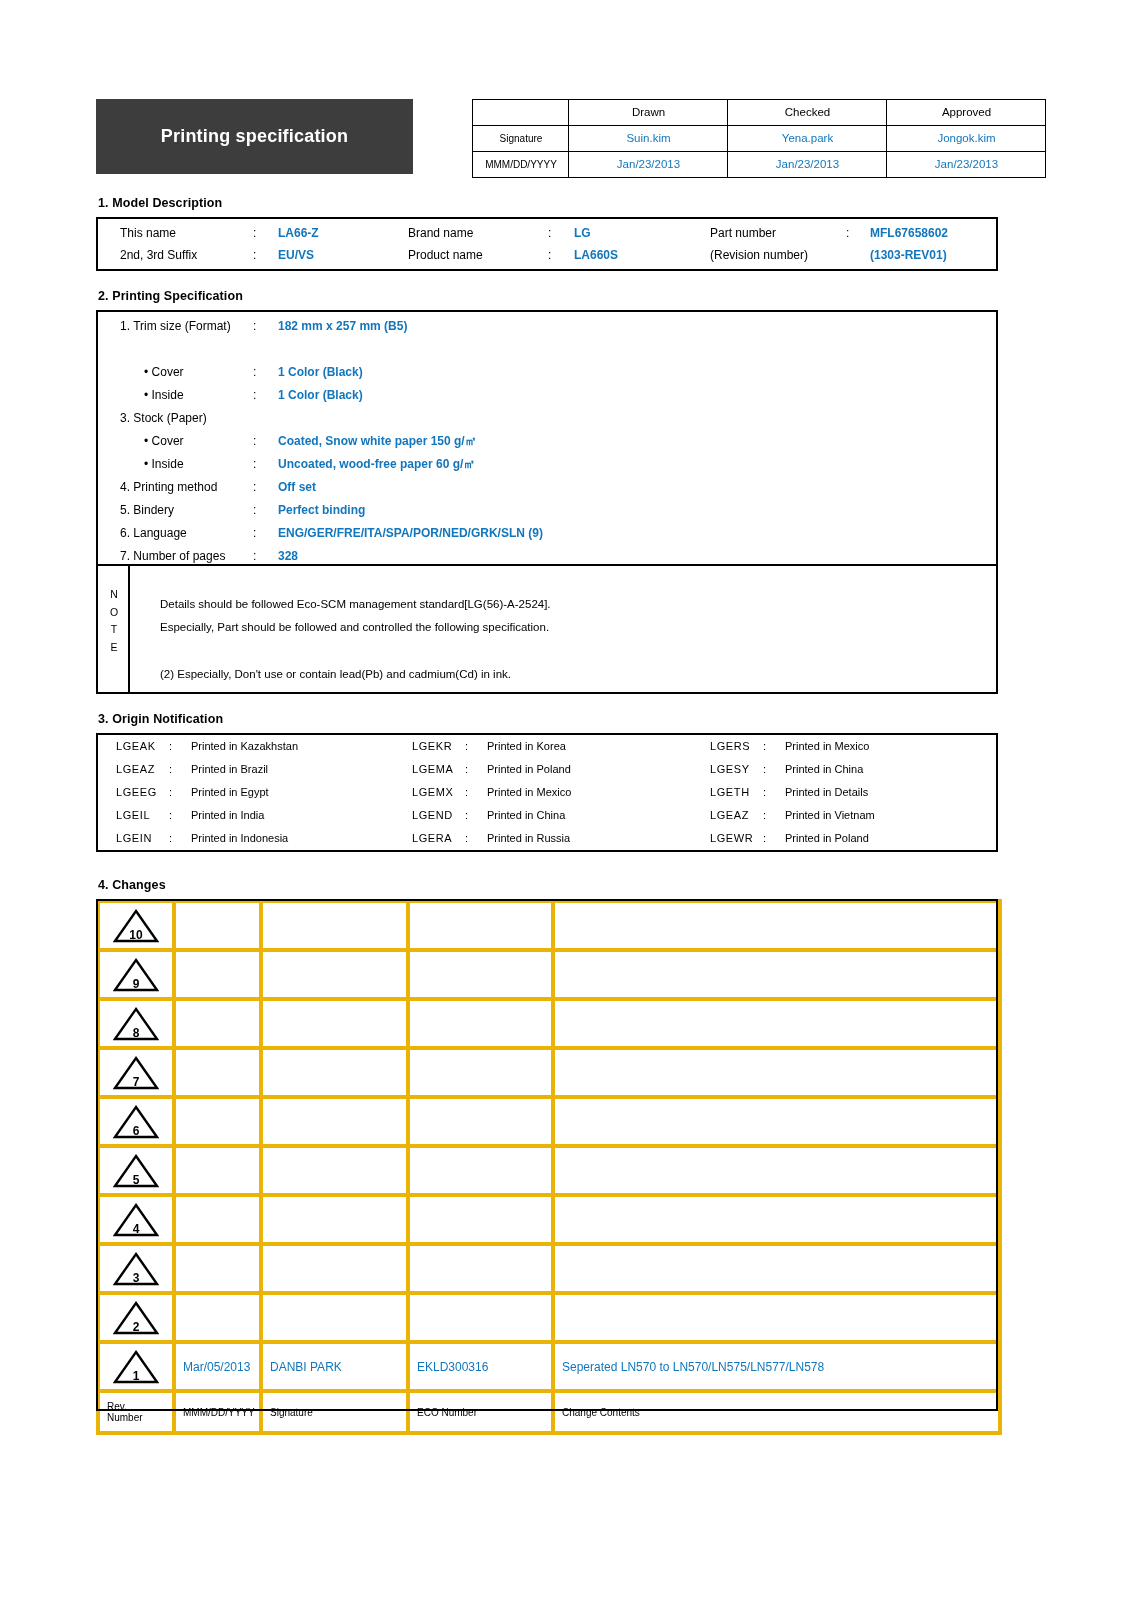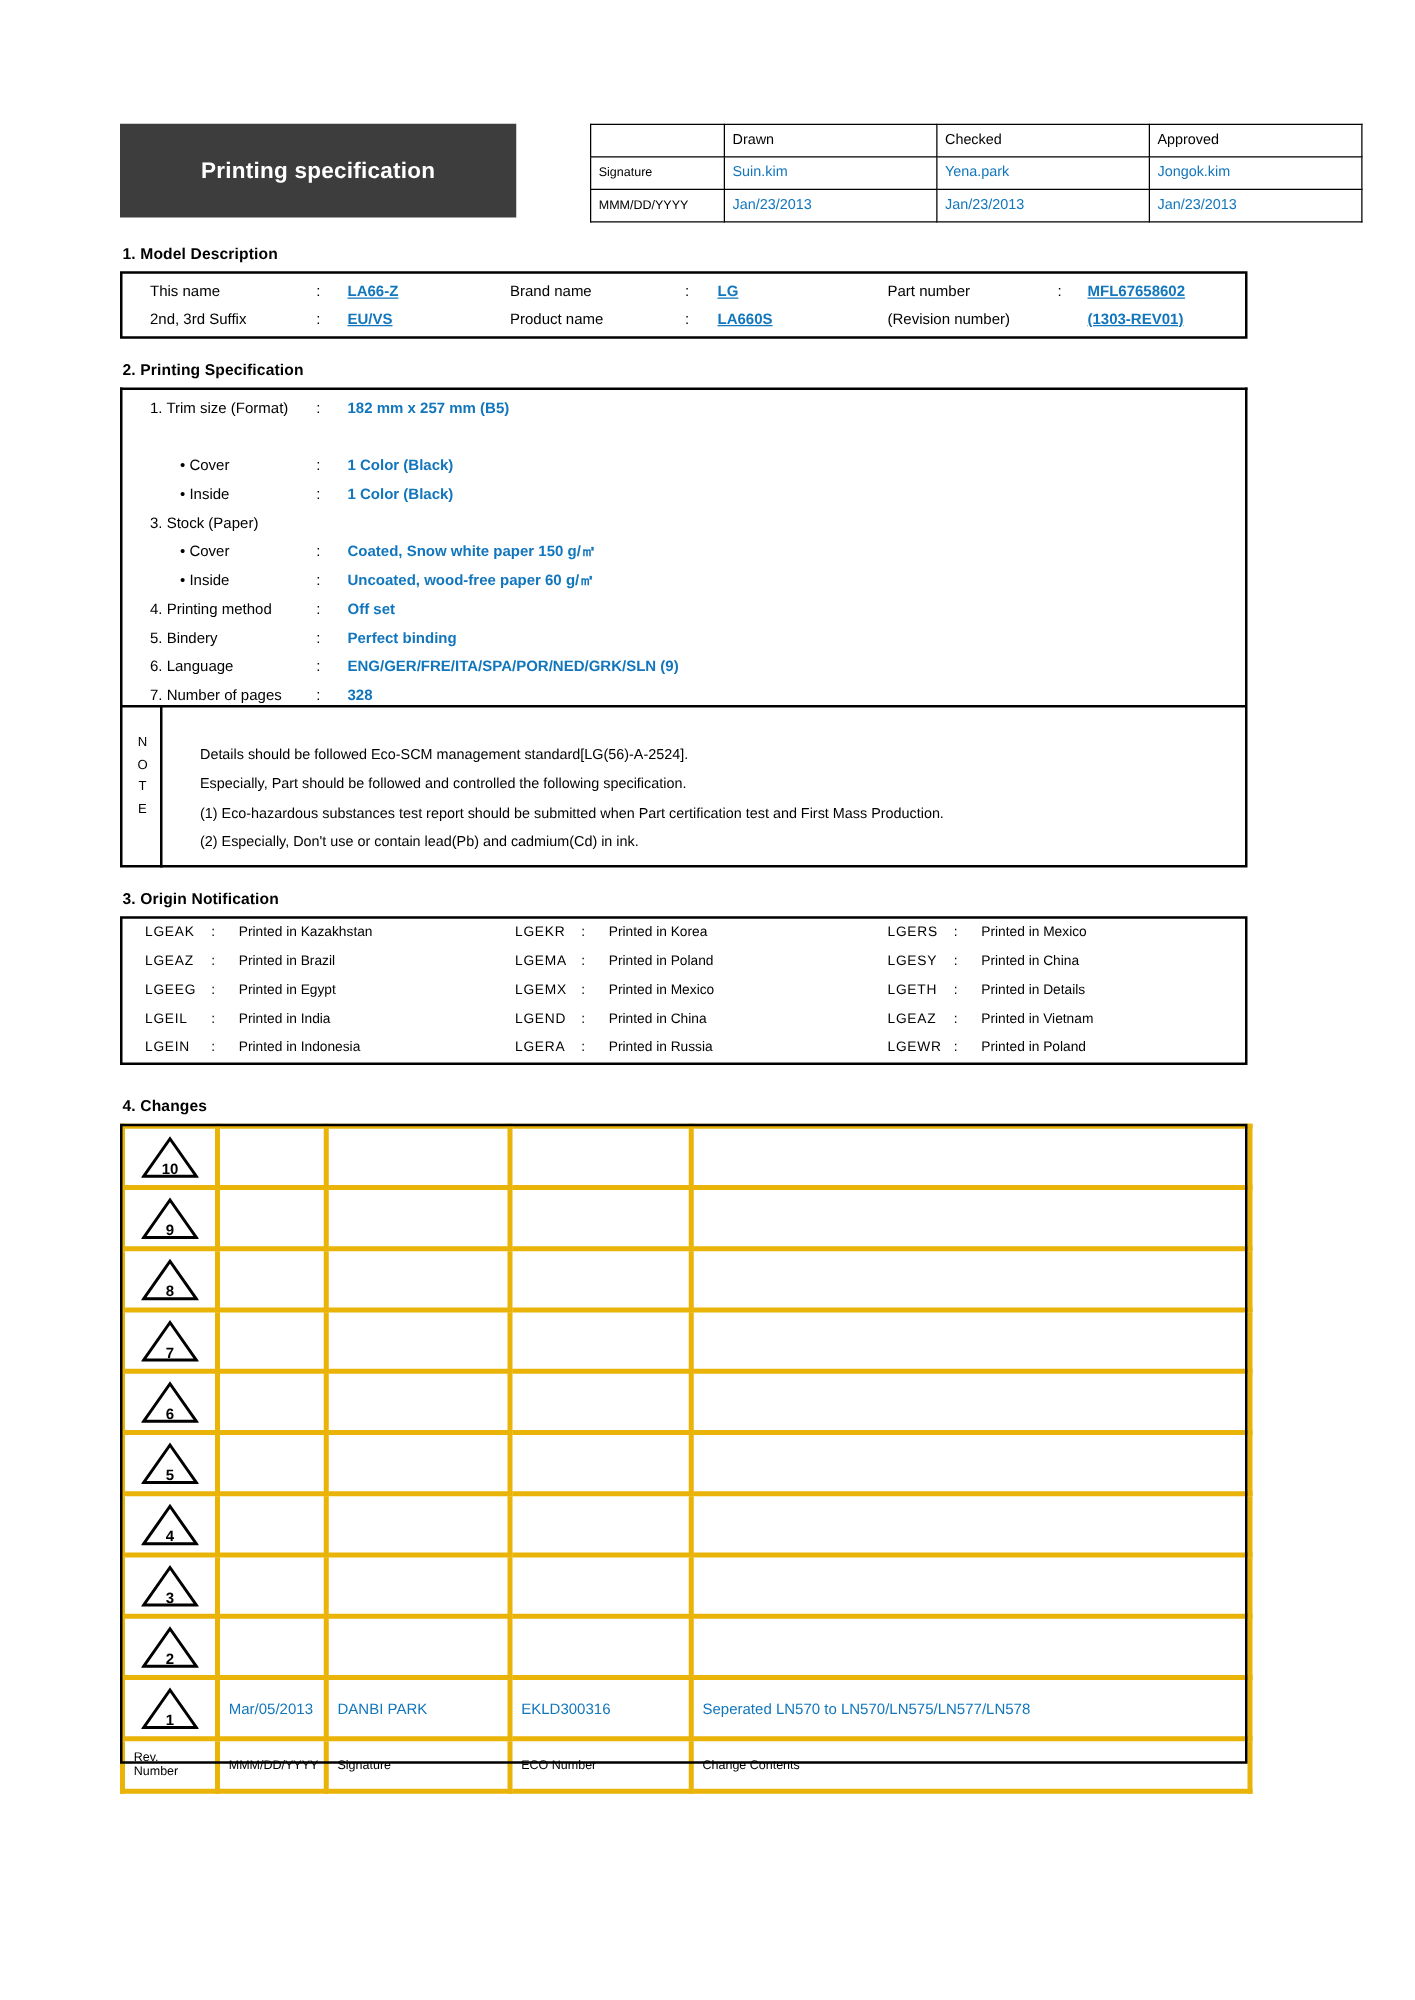--- a/index.html
+++ b/index.html
@@ -50,24 +50,25 @@
     position: absolute;
     left: 376px;
     top: 0;
     width: 526px;
     border-collapse: collapse;
     font-size: 11.5px;
     table-layout: fixed;
   }
   .approval-table td {
     border: 1px solid #000000;
-    padding: 3px 16px 3px 6px;
+    padding: 3px 5px 3px 6px;
     height: 19px;
     vertical-align: middle;
     line-height: 1.15;
+    text-align: center;
   }
   .approval-table .lbl { width: 84px; font-size: 10px; }
   .approval-table .col { width: 147px; }
   .approval-table .blue { color: #1276bc; }
   .approval-table tr.hdr td { font-size: 11.5px; }
 
   
   .sec-heading {
     position: absolute;
     font-size: 12.5px;
@@ -93,21 +94,21 @@
     font-size: 12px;
   }
   .model-line {
     position: absolute;
     height: 22px;
     line-height: 22px;
     white-space: nowrap;
   }
   .mc-label { position: absolute; }
   .mc-colon { position: absolute; }
-  .mc-val   { position: absolute; color: #1276bc; font-weight: bold; text-decoration: underline; }
+  .mc-val   { position: absolute; color: #1276bc; font-weight: bold; }
 
   
   #spec-box { left: 96px; top: 310px; width: 902px; height: 254px; border-bottom: none; }
   .spec-row {
     position: absolute;
     font-size: 12px;
     height: 23px;
     line-height: 23px;
     white-space: nowrap;
   }
@@ -339,21 +340,20 @@
   <div class="boxed" id="note-box"></div>
   <div id="note-col-line"></div>
   <div class="note-vert">
     <div>N</div>
     <div>O</div>
     <div>T</div>
     <div>E</div>
   </div>
   <div class="note-line" style="left:160px; top:597px;">Details should be followed Eco-SCM management standard[LG(56)-A-2524].</div>
   <div class="note-line" style="left:160px; top:620px;">Especially, Part should be followed and controlled the following specification.</div>
-  <div class="note-line" style="left:160px; top:644px;">(1) Eco-hazardous substances test report should be submitted when Part certification test and First Mass Production.</div>
   <div class="note-line" style="left:160px; top:667px;">(2) Especially, Don't use or contain lead(Pb) and cadmium(Cd) in ink.</div>
 
   <div class="sec-heading" style="left:98px; top:712px;">3. Origin Notification</div>
 
   <div class="boxed" id="origin-box"></div>
 
   <div class="origin-cell" style="left:116px; top:739px; width:290px;">
     <span class="origin-code" style="left:0;">LGEAK</span>
     <span class="origin-colon" style="left:53px;">:</span>
     <span class="origin-name" style="left:75px;">Printed in Kazakhstan</span>

